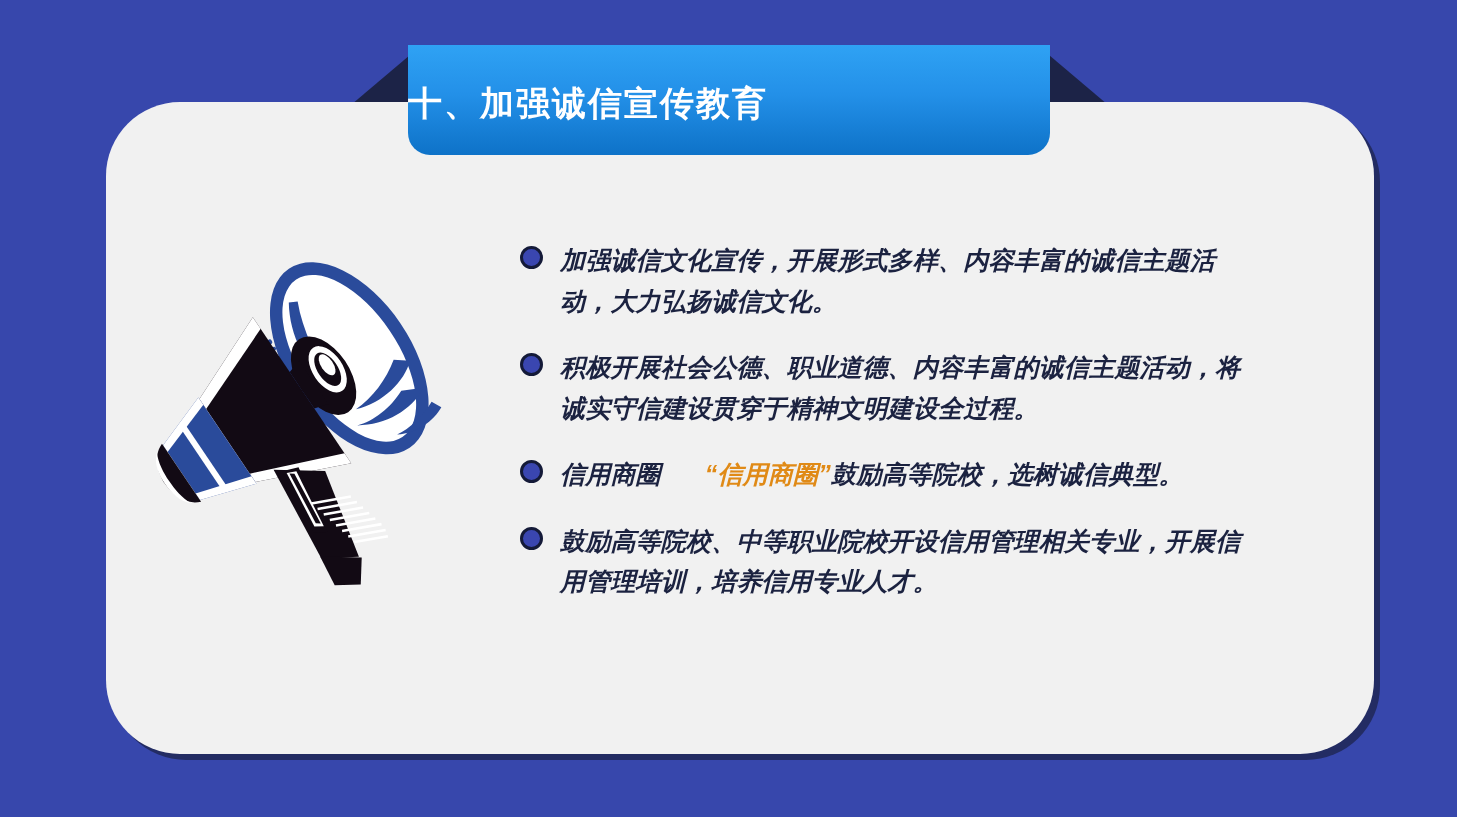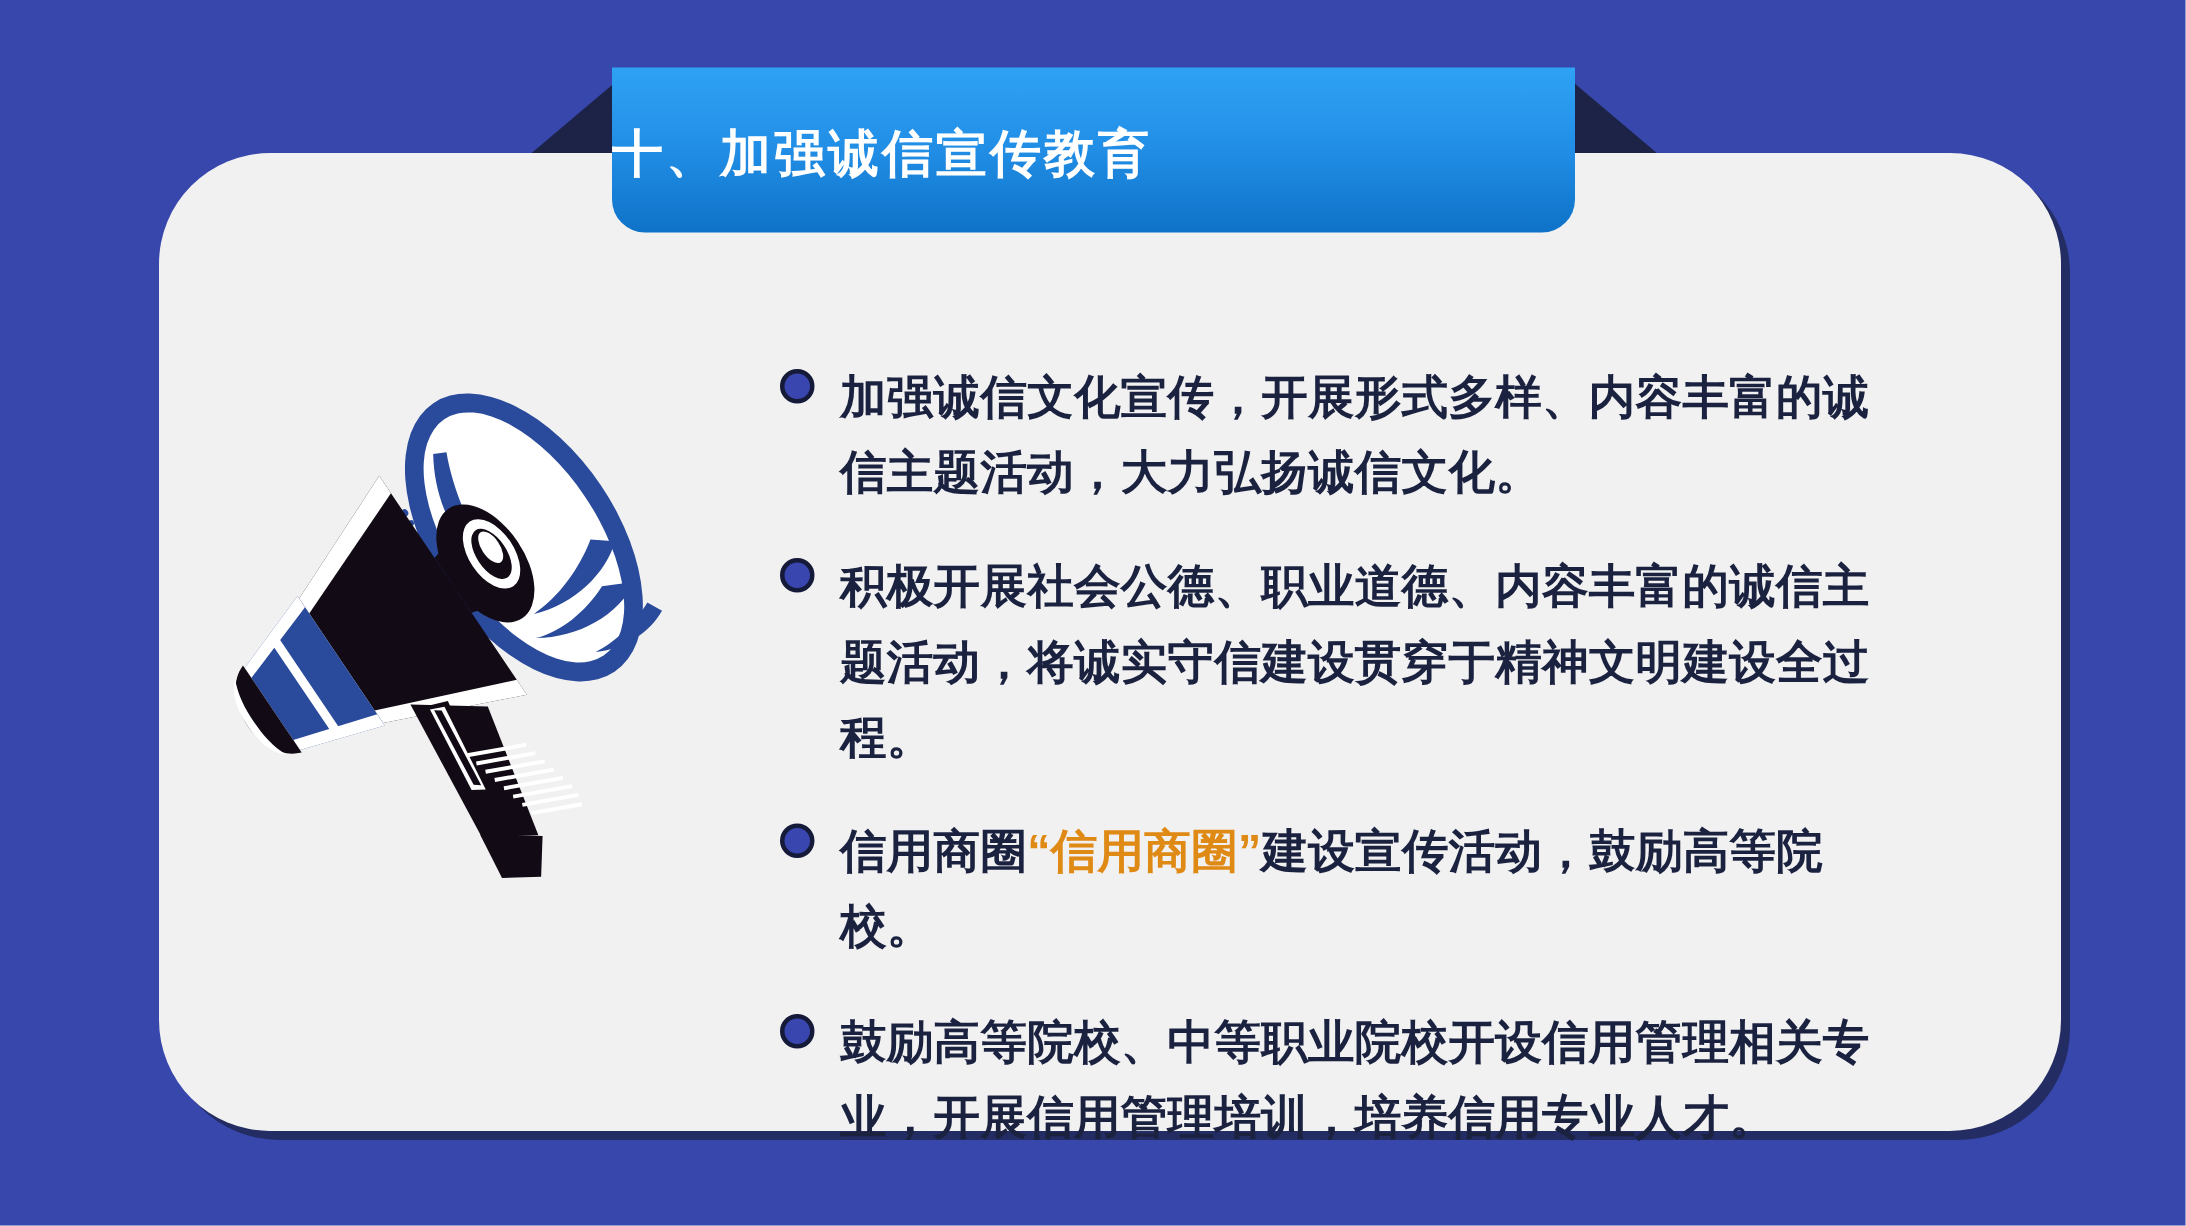--- a/index.html
+++ b/index.html
@@ -129,27 +129,29 @@
     border-radius: 50%;
     background: #3a46b0;
     border: 3px solid #141a38;
     box-sizing: border-box;
     margin-top: 6px;
     margin-right: 17px;
   }
   .bullet-text {
     flex: 1 1 auto;
     color: #1b2240;
-    font-size: 31px;
+    font-size: 25px;
     font-weight: bold;
     line-height: 1.62;
     letter-spacing: 0.2px;
+    font-style: italic;
   }
   .hl-orange {
     color: #e08a16;
+    margin-left: 44px;
   }
 </style>
 </head>
 <body>
 
 <div class="slide">
 
   <div class="ribbon-wing left"></div>
   <div class="ribbon-wing right"></div>
 
@@ -226,21 +228,21 @@
     <div class="bullet-item">
       <span class="bullet-marker"></span>
       <div class="bullet-text">
         <span>积极开展社会公德、职业道德、内容丰富的诚信主题活动，将诚实守信建设贯穿于精神文明建设全过程。</span>
       </div>
     </div>
 
     <div class="bullet-item">
       <span class="bullet-marker"></span>
       <div class="bullet-text">
-        <span>信用商圈</span><span class="hl-orange">“信用商圈”</span><span>建设宣传活动，鼓励高等院校。</span>
+        <span>信用商圈</span><span class="hl-orange">“信用商圈”</span><span>鼓励高等院校，选树诚信典型。</span>
       </div>
     </div>
 
     <div class="bullet-item">
       <span class="bullet-marker"></span>
       <div class="bullet-text">
         <span>鼓励高等院校、中等职业院校开设信用管理相关专业，开展信用管理培训，培养信用专业人才。</span>
       </div>
     </div>
 

